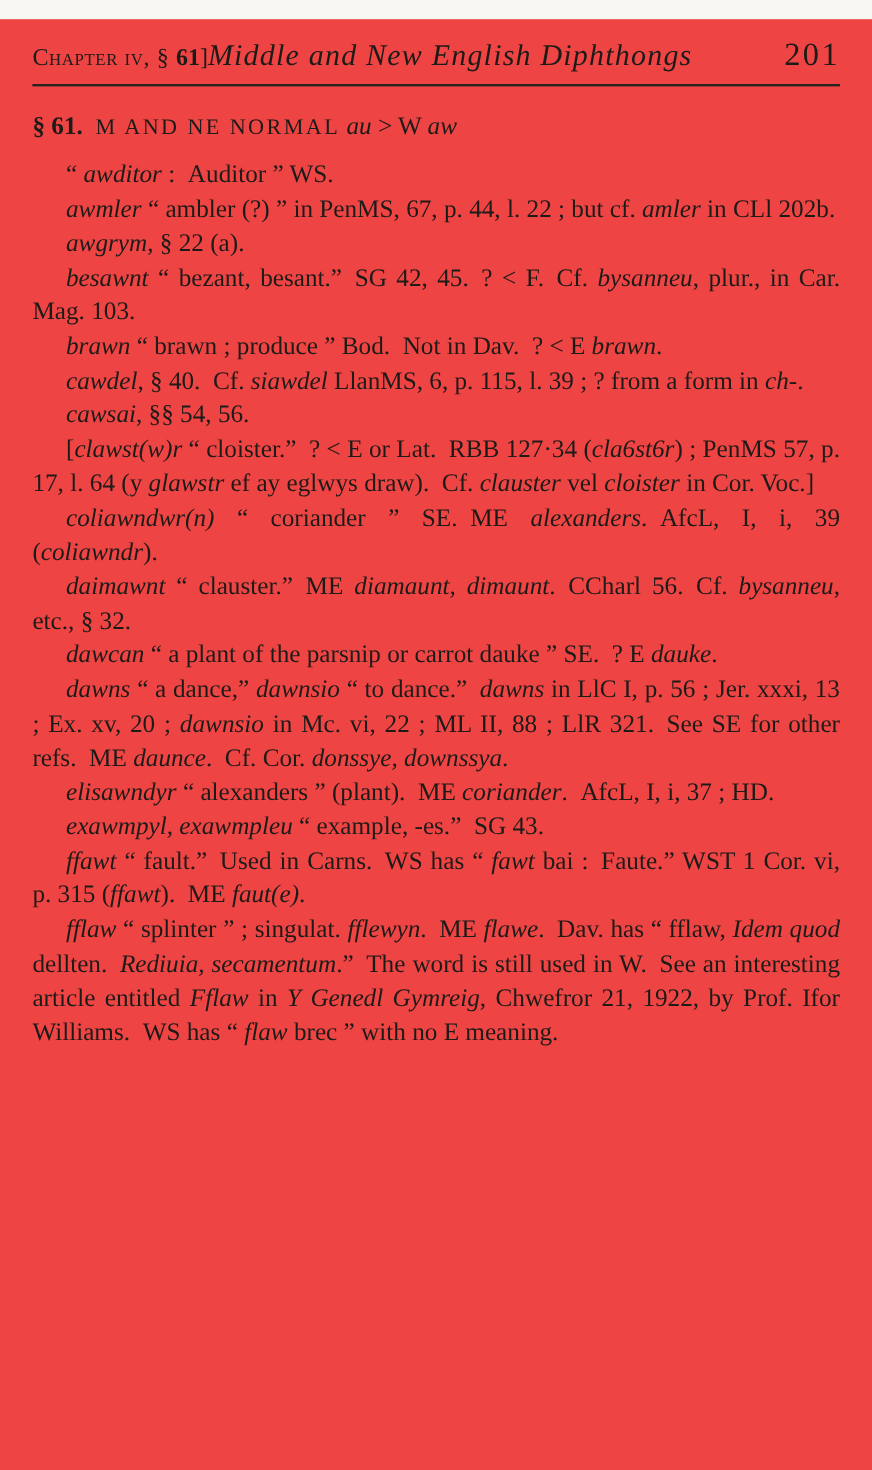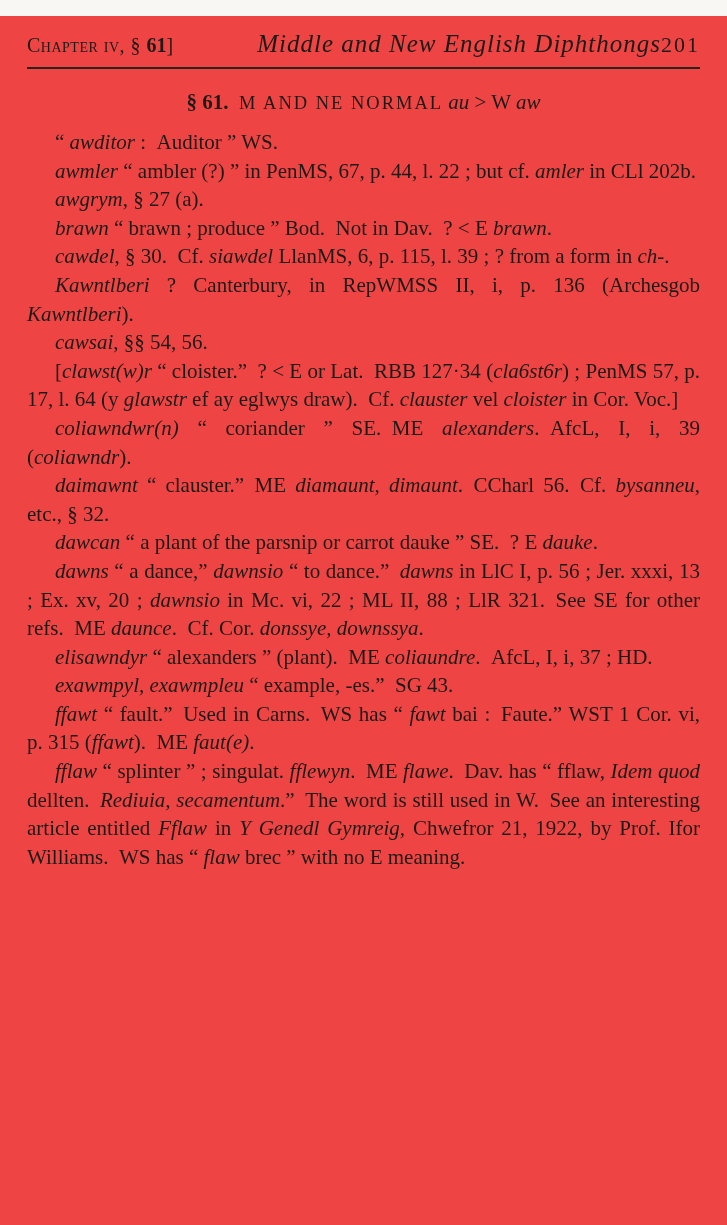--- a/index.html
+++ b/index.html
@@ -16,37 +16,37 @@
   }
   .header{
     display:flex;
     align-items:baseline;
     font-size:20px;
     white-space:nowrap;
   }
   .header-left{flex:0 0 auto;}
   .header-title{
     flex:1 1 auto;
-    text-align:right;
+    text-align:left;
     font-style:italic;
     font-size:25px;
     letter-spacing:1px;
   }
   .header-page{
     flex:0 0 auto;
-    font-size:22px;
+    font-size:27px;
     letter-spacing:2px;
   }
   .rule{
     border:none;
     border-top:2px solid #26241f;
     margin:9px 0 0 0;
   }
   .section-heading{
-    text-align:center;
+    text-align:left;
     font-size:21px;
     margin:21px 0 13px 0;
   }
   .entries{
     font-size:21px;
     line-height:28.6px;
     text-align:justify;
   }
   .entries p{
     margin:0;
@@ -65,28 +65,28 @@
   <div class="header">
     <span class="header-left"><span class="sc">Chapter iv, § </span><span class="bf">61</span><span>]</span></span>
     <span class="header-title">Middle and New English Diphthongs</span>
     <span class="header-page">201</span>
   </div>
   <hr class="rule">
   <div class="section-heading"><span class="bf">§ 61.</span><span> </span><span class="caps">M AND NE NORMAL</span><span> </span><span class="it">au</span><span> &gt; W </span><span class="it">aw</span></div>
   <div class="entries">
     <p><span>“ </span><span class="it">awditor</span><span> : Auditor ” WS.</span></p>
     <p><span class="it">awmler</span><span> “ ambler (?) ” in PenMS, 67, p. 44, l. 22 ; but cf. </span><span class="it">amler</span><span> in CLl 202b.</span></p>
-    <p><span class="it">awgrym</span><span>, § 27 (a).</span></p>
+    <p><span class="it">awgrym</span><span>, § 22 (a).</span></p>
+    <p><span class="it">besawnt</span><span> “ bezant, besant.” SG 42, 45. ? &lt; F. Cf. </span><span class="it">bysanneu</span><span>, plur., in Car. Mag. 103.</span></p>
     <p><span class="it">brawn</span><span> “ brawn ; produce ” Bod. Not in Dav. ? &lt; E </span><span class="it">brawn</span><span>.</span></p>
-    <p><span class="it">cawdel</span><span>, § 30. Cf. </span><span class="it">siawdel</span><span> LlanMS, 6, p. 115, l. 39 ; ? from a form in </span><span class="it">ch-</span><span>.</span></p>
-    <p><span class="it">Kawntlberi</span><span> ? Canterbury, in RepWMSS II, i, p. 136 (Archesgob </span><span class="it">Kawntlberi</span><span>).</span></p>
+    <p><span class="it">cawdel</span><span>, § 40. Cf. </span><span class="it">siawdel</span><span> LlanMS, 6, p. 115, l. 39 ; ? from a form in </span><span class="it">ch-</span><span>.</span></p>
     <p><span class="it">cawsai</span><span>, §§ 54, 56.</span></p>
     <p><span>[</span><span class="it">clawst(w)r</span><span> “ cloister.” ? &lt; E or Lat. RBB 127·34 (</span><span class="it">cla6st6r</span><span>) ; PenMS 57, p. 17, l. 64 (y </span><span class="it">glawstr</span><span> ef ay eglwys draw). Cf. </span><span class="it">clauster</span><span> vel </span><span class="it">cloister</span><span> in Cor. Voc.]</span></p>
     <p><span class="it">coliawndwr(n)</span><span> “ coriander ” SE. ME </span><span class="it">alexanders</span><span>. AfcL, I, i, 39 (</span><span class="it">coliawndr</span><span>).</span></p>
     <p><span class="it">daimawnt</span><span> “ clauster.” ME </span><span class="it">diamaunt, dimaunt</span><span>. CCharl 56. Cf. </span><span class="it">bysanneu</span><span>, etc., § 32.</span></p>
     <p><span class="it">dawcan</span><span> “ a plant of the parsnip or carrot dauke ” SE. ? E </span><span class="it">dauke</span><span>.</span></p>
     <p><span class="it">dawns</span><span> “ a dance,” </span><span class="it">dawnsio</span><span> “ to dance.” </span><span class="it">dawns</span><span> in LlC I, p. 56 ; Jer. xxxi, 13 ; Ex. xv, 20 ; </span><span class="it">dawnsio</span><span> in Mc. vi, 22 ; ML II, 88 ; LlR 321. See SE for other refs. ME </span><span class="it">daunce</span><span>. Cf. Cor. </span><span class="it">donssye, downssya</span><span>.</span></p>
-    <p><span class="it">elisawndyr</span><span> “ alexanders ” (plant). ME </span><span class="it">coliaundre</span><span>. AfcL, I, i, 37 ; HD.</span></p>
+    <p><span class="it">elisawndyr</span><span> “ alexanders ” (plant). ME </span><span class="it">coriander</span><span>. AfcL, I, i, 37 ; HD.</span></p>
     <p><span class="it">exawmpyl, exawmpleu</span><span> “ example, -es.” SG 43.</span></p>
     <p><span class="it">ffawt</span><span> “ fault.” Used in Carns. WS has “ </span><span class="it">fawt</span><span> bai : Faute.” WST 1 Cor. vi, p. 315 (</span><span class="it">ffawt</span><span>). ME </span><span class="it">faut(e)</span><span>.</span></p>
     <p><span class="it">fflaw</span><span> “ splinter ” ; singulat. </span><span class="it">fflewyn</span><span>. ME </span><span class="it">flawe</span><span>. Dav. has “ fflaw, </span><span class="it">Idem quod</span><span> dellten. </span><span class="it">Rediuia, secamentum</span><span>.” The word is still used in W. See an interesting article entitled </span><span class="it">Fflaw</span><span> in </span><span class="it">Y Genedl Gymreig</span><span>, Chwefror 21, 1922, by Prof. Ifor Williams. WS has “ </span><span class="it">flaw</span><span> brec ” with no E meaning.</span></p>
   </div>
 </div>
 
 </body></html>

